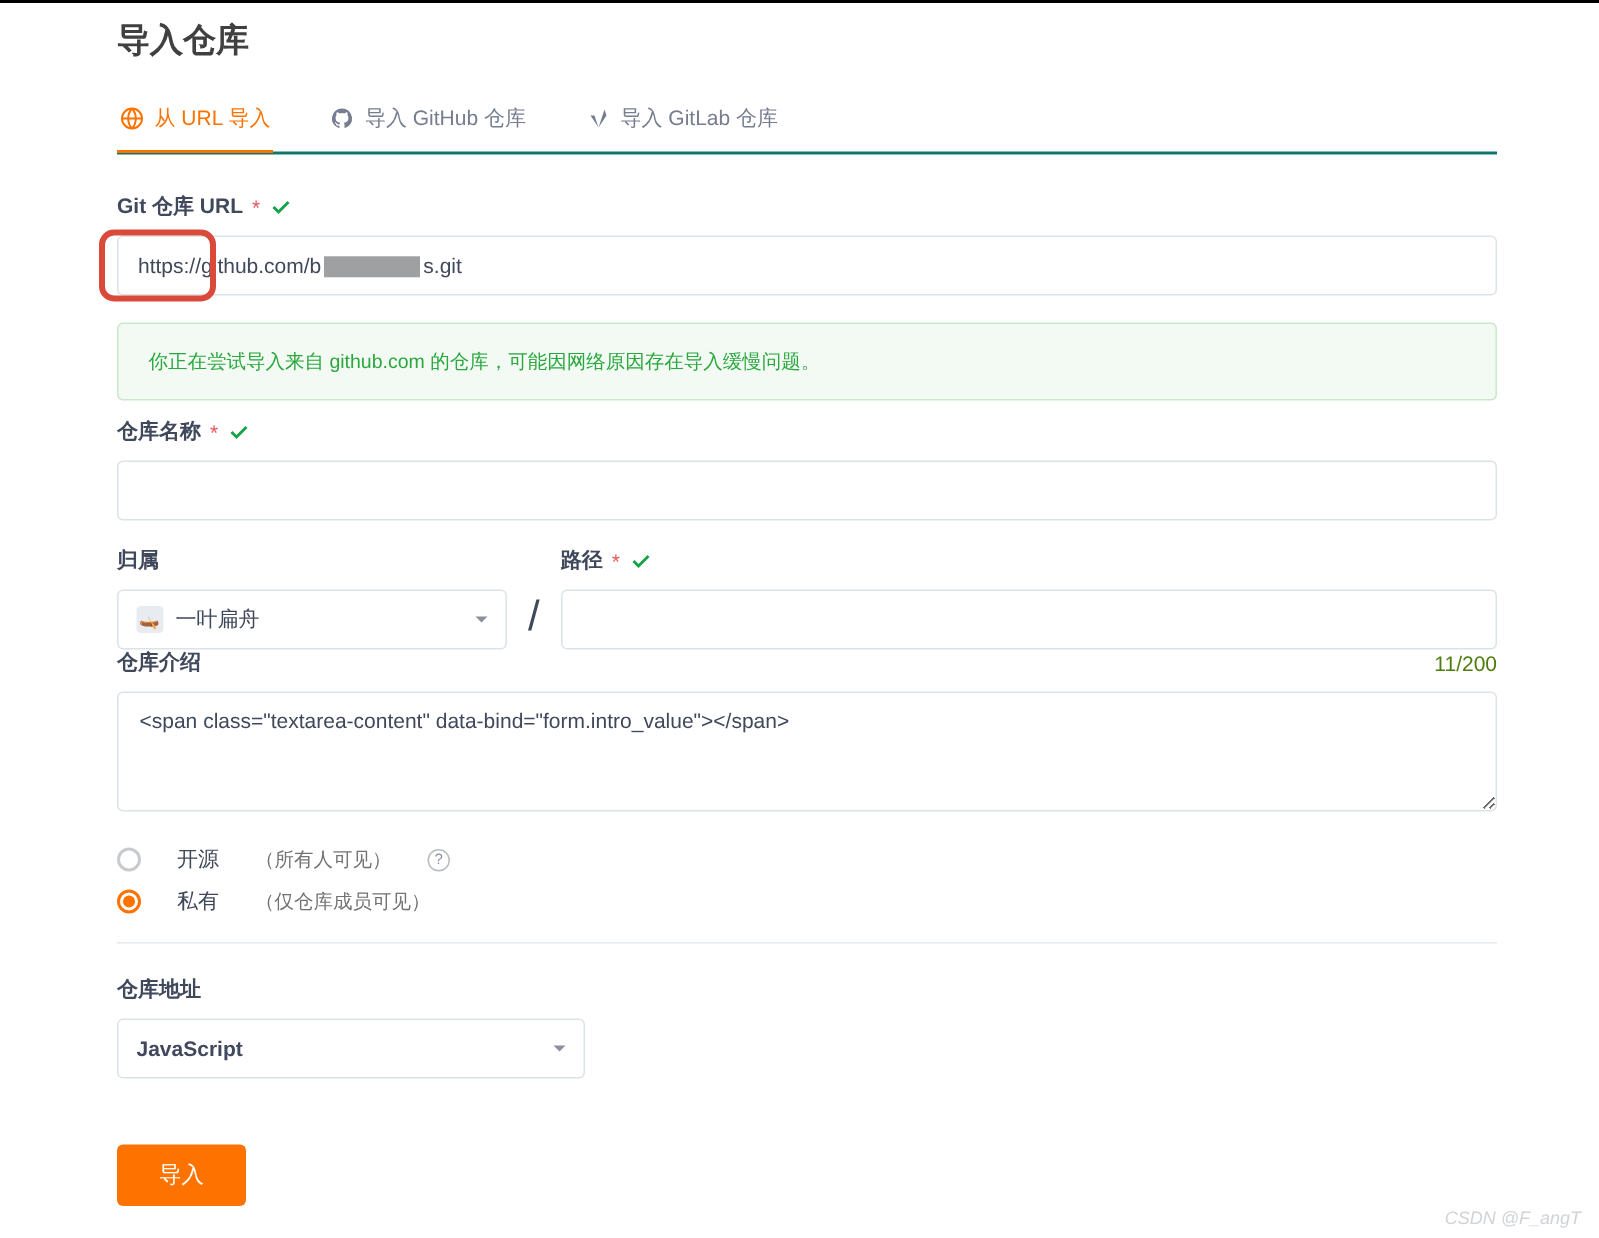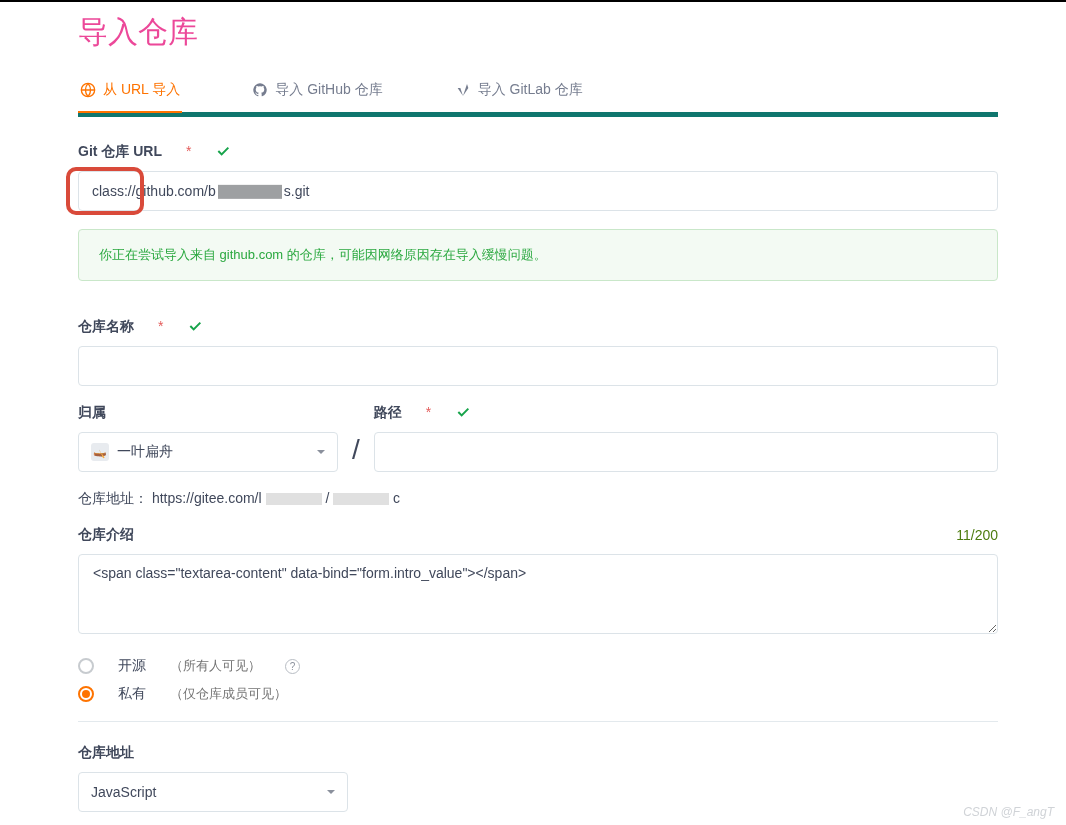--- a/index.html
+++ b/index.html
@@ -1,32 +1,32 @@
 <!DOCTYPE html>
 <html><head>
   <meta charset="utf-8">
   <style>
     * { box-sizing: border-box; margin: 0; padding: 0; }
     body { font-family: -apple-system, BlinkMacSystemFont, "Segoe UI", "PingFang SC", "Microsoft YaHei", sans-serif; font-size: 14px; color: #40485b; background: #fff; border-top: 2px solid #000; }
     .container { max-width: 920px; margin: 0 0 0 78px; padding-top: 10px; }
-    .page-title { font-size: 30px; font-weight: 400; color: #ec4899; margin-bottom: 18px; }
-    .tabs { display: flex; border-bottom: 5px solid #0f766e; margin-bottom: 26px; gap: 32px; }
+    .page-title { font-size: 22px; font-weight: 700; color: #404040; margin-bottom: 18px; }
+    .tabs { display: flex; border-bottom: 2px solid #0f766e; margin-bottom: 26px; }
     .tab { display: flex; align-items: center; gap: 7px; padding: 10px 2px 12px; margin-right: 36px; cursor: pointer; color: #767d8f; font-size: 14px; border-bottom: 2px solid transparent; margin-bottom: -1px; }
     .tab.active { color: #fe7300; border-bottom-color: #fe7300; }
     .tab svg { width: 16px; height: 16px; }
     .form-group { margin-bottom: 18px; }
-    .form-label { display: flex; align-items: flex-start; gap: 24px; font-size: 14px; font-weight: 600; color: #40485b; margin-bottom: 10px; }
+    .form-label { display: flex; align-items: center; gap: 6px; font-size: 14px; font-weight: 600; color: #40485b; margin-bottom: 10px; }
     .required { color: #e35b5a; font-weight: normal; }
     .check-icon { color: #16a34a; width: 16px; height: 16px; }
     .input-row { position: relative; }
     .text-input { width: 100%; height: 40px; border: 1px solid #dce3e8; border-radius: 4px; padding: 0 14px; font-size: 14px; color: #40485b; outline: none; }
     .url-highlight { position: absolute; left: -12px; top: -4px; width: 78px; height: 48px; border: 4px solid #d94a3a; border-radius: 10px; pointer-events: none; }
     .url-value { position: absolute; left: 14px; top: 50%; transform: translateY(-50%); font-size: 14px; color: #40485b; pointer-events: none; }
     .url-value .redacted { display: inline-block; width: 64px; height: 14px; background: #9ea0a2; vertical-align: middle; margin: 0 2px; }
-    .info-box { background: #f3faf3; border: 1px solid #c9e7c9; border-radius: 4px; padding: 16px 20px; margin-bottom: 37px; color: #2aa83f; font-size: 13px; }
+    .info-box { background: #f3faf3; border: 1px solid #c9e7c9; border-radius: 4px; padding: 16px 20px; margin-bottom: 12px; color: #2aa83f; font-size: 13px; }
     .two-col { display: flex; gap: 14px; align-items: flex-start; }
     .col-left { width: 260px; }
     .col-right { flex: 1; }
     .slash { font-size: 28px; color: #40485b; padding-top: 30px; font-weight: 300; }
     .select-wrap { position: relative; }
     .select-box { width: 100%; height: 40px; border: 1px solid #dce3e8; border-radius: 4px; padding: 0 36px 0 12px; font-size: 14px; color: #40485b; display: flex; align-items: center; cursor: pointer; background: #fff; }
     .select-box .avatar { width: 18px; height: 18px; background: #e8ebef; border-radius: 3px; margin-right: 8px; display: flex; align-items: center; justify-content: center; font-size: 11px; }
     .caret { position: absolute; right: 12px; top: 50%; transform: translateY(-50%); }
     .caret svg { width: 10px; height: 10px; fill: #8a909c; }
     .addr-line { font-size: 14px; color: #40485b; margin-bottom: 18px; }
@@ -36,21 +36,21 @@
     .textarea { width: 100%; height: 80px; border: 1px solid #dce3e8; border-radius: 4px; padding: 10px 14px; font-size: 14px; color: #40485b; outline: none; resize: both; font-family: inherit; }
     .radio-group { margin-top: 20px; margin-bottom: 18px; }
     .radio-item { display: flex; align-items: center; gap: 24px; margin-bottom: 10px; cursor: pointer; }
     .radio-circle { width: 16px; height: 16px; border: 2px solid #c7cbcf; border-radius: 50%; display: inline-flex; align-items: center; justify-content: center; }
     .radio-item.selected .radio-circle { border-color: #fe7300; }
     .radio-item.selected .radio-circle::after { content: ""; width: 8px; height: 8px; background: #fe7300; border-radius: 50%; }
     .radio-label { font-size: 14px; color: #40485b; }
     .radio-hint { font-size: 13px; color: #737373; }
     .help-icon { width: 15px; height: 15px; border: 1px solid #b8bdc4; border-radius: 50%; display: inline-flex; align-items: center; justify-content: center; font-size: 10px; color: #8a909c; }
     hr.divider { border: none; border-top: 1px solid #e3e9ed; margin: 18px 0 22px; }
-    .lang-select { width: 270px; }
+    .lang-select { width: 312px; font-weight: bold; }
     .submit-btn { margin-top: 26px; padding: 11px 28px; background: #fe7300; color: #fff; border: none; border-radius: 4px; font-size: 15px; cursor: pointer; }
     .watermark { position: fixed; right: 12px; bottom: 6px; font-size: 12px; color: #d0d3d7; font-style: italic; }
   </style>
 </head>
 <body>
 
 <div class="container">
   <h1 class="page-title">导入仓库</h1>
 
   <div class="tabs">
@@ -79,21 +79,21 @@
     <div class="form-label">
       <span>Git 仓库 URL</span>
       <span class="required">*</span>
       <svg class="check-icon" viewBox="0 0 24 24" fill="none" stroke="currentColor" stroke-width="3">
           <path d="M5 12l5 5L20 7"></path>
         </svg>
     </div>
     <div class="input-row">
       <input class="text-input" type="text" value="" style="color: transparent;">
       <div class="url-value">
-        <span>class://</span><span>github.com/b</span><span class="redacted"></span><span>s.git</span>
+        <span>https://</span><span>github.com/b</span><span class="redacted"></span><span>s.git</span>
       </div>
       <div class="url-highlight"></div>
     </div>
   </div>
 
   <div class="info-box">你正在尝试导入来自 github.com 的仓库，可能因网络原因存在导入缓慢问题。</div>
 
   <div class="form-group">
     <div class="form-label">
       <span>仓库名称</span>
@@ -126,24 +126,20 @@
         <span>路径</span>
         <span class="required">*</span>
         <svg class="check-icon" viewBox="0 0 24 24" fill="none" stroke="currentColor" stroke-width="3">
             <path d="M5 12l5 5L20 7"></path>
           </svg>
       </div>
       <input class="text-input" type="text" value="" style="">
     </div>
   </div>
 
-  <div class="addr-line" style="margin-top:18px;">
-    <span>仓库地址：</span>
-    <span>https://gitee.com/l</span> <span class="redacted2"></span> / <span class="redacted2"></span> <span>c</span>
-  </div>
 
   <div class="form-group">
     <div class="intro-row">
       <div class="form-label" style="margin-bottom:0;">
           <span>仓库介绍</span>
         </div>
       <div class="intro-count">11/200</div>
     </div>
     <textarea class="textarea" style="">&lt;span class="textarea-content" data-bind="form.intro_value"&gt;&lt;/span&gt;</textarea>
   </div>

